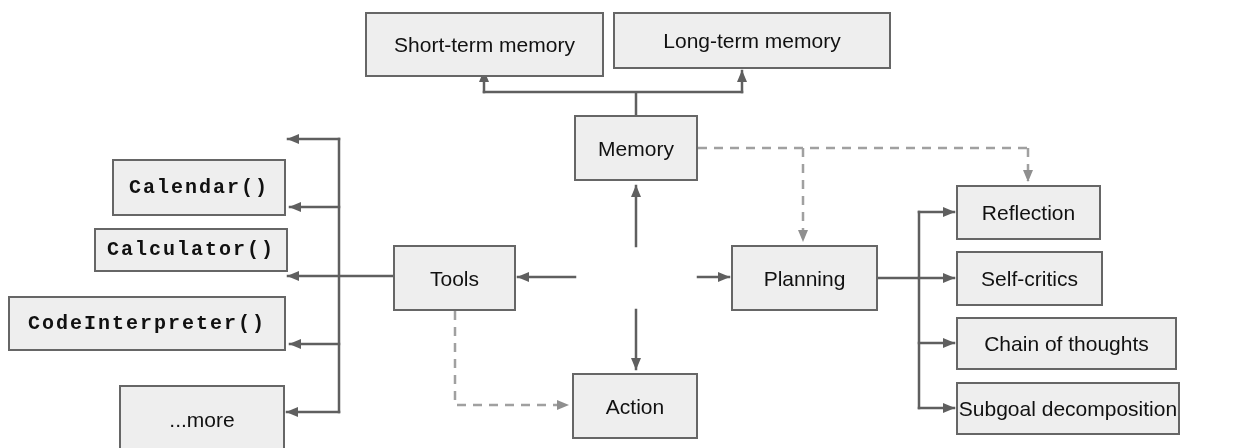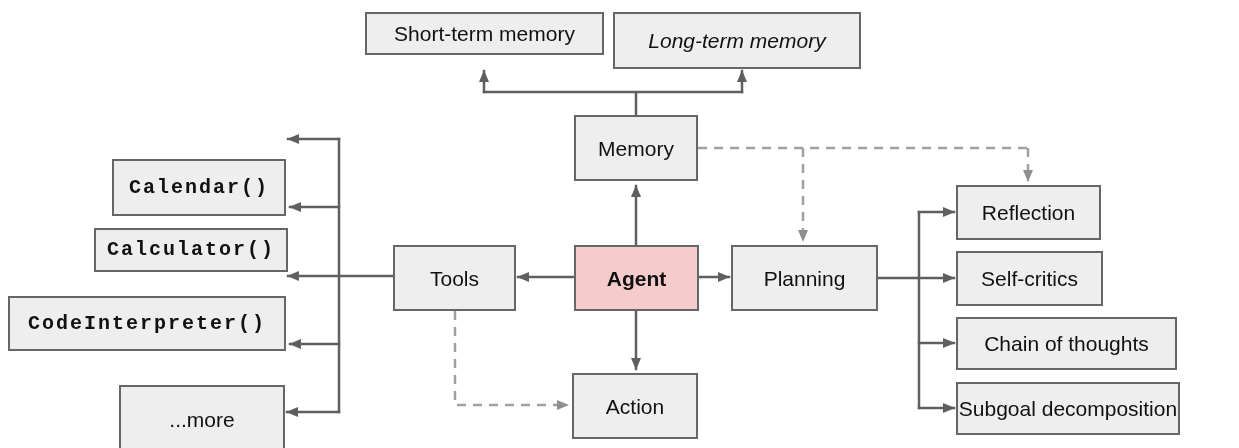--- a/index.html
+++ b/index.html
@@ -87,25 +87,24 @@
     </g>
 
     <g stroke="#a0a0a0" stroke-width="2.5" fill="none" stroke-dasharray="9 7">
       <path d="M698,148 H1028"></path>
       <line x1="803" y1="148" x2="803" y2="241" marker-end="url(#ahg)"></line>
       <line x1="1028" y1="148" x2="1028" y2="181" marker-end="url(#ahg)"></line>
       <path d="M455,311 V405 H568" marker-end="url(#ahg)"></path>
     </g>
   </svg>
 
-  <div class="node" style="left:365px; top:12px; width:239px; height:43px;">Short-term memory</div>
-  <div class="node" style="left:613px; top:12px; width:248px; height:57px;font-style:italic;">Long-term memory</div>
+  <div class="node" style="left:365px; top:12px; width:239px; height:65px;">Short-term memory</div>
+  <div class="node" style="left:613px; top:12px; width:278px; height:57px;">Long-term memory</div>
 
   <div class="node" style="left:574px; top:115px; width:124px; height:66px;text-align:right;">Memory</div>
-  <div class="node agent" style="left:574px; top:245px; width:125px; height:66px;">Agent</div>
   <div class="node" style="left:393px; top:245px; width:123px; height:66px;">Tools</div>
   <div class="node" style="left:572px; top:373px; width:126px; height:66px;">Action</div>
   <div class="node" style="left:731px; top:245px; width:147px; height:66px;">Planning</div>
 
   <div class="node mono" style="left:112px; top:111px; width:174px; height:57px;">Calendar()</div>
   <div class="node mono" style="left:94px; top:180px; width:194px; height:44px;">Calculator()</div>
   <div class="node mono" style="left:8px; top:248px; width:278px; height:55px;">CodeInterpreter()</div>
   <div class="node" style="left:119px; top:385px; width:166px; height:68px;">...more</div>
 
   <div class="node" style="left:956px; top:185px; width:145px; height:55px;">Reflection</div>

